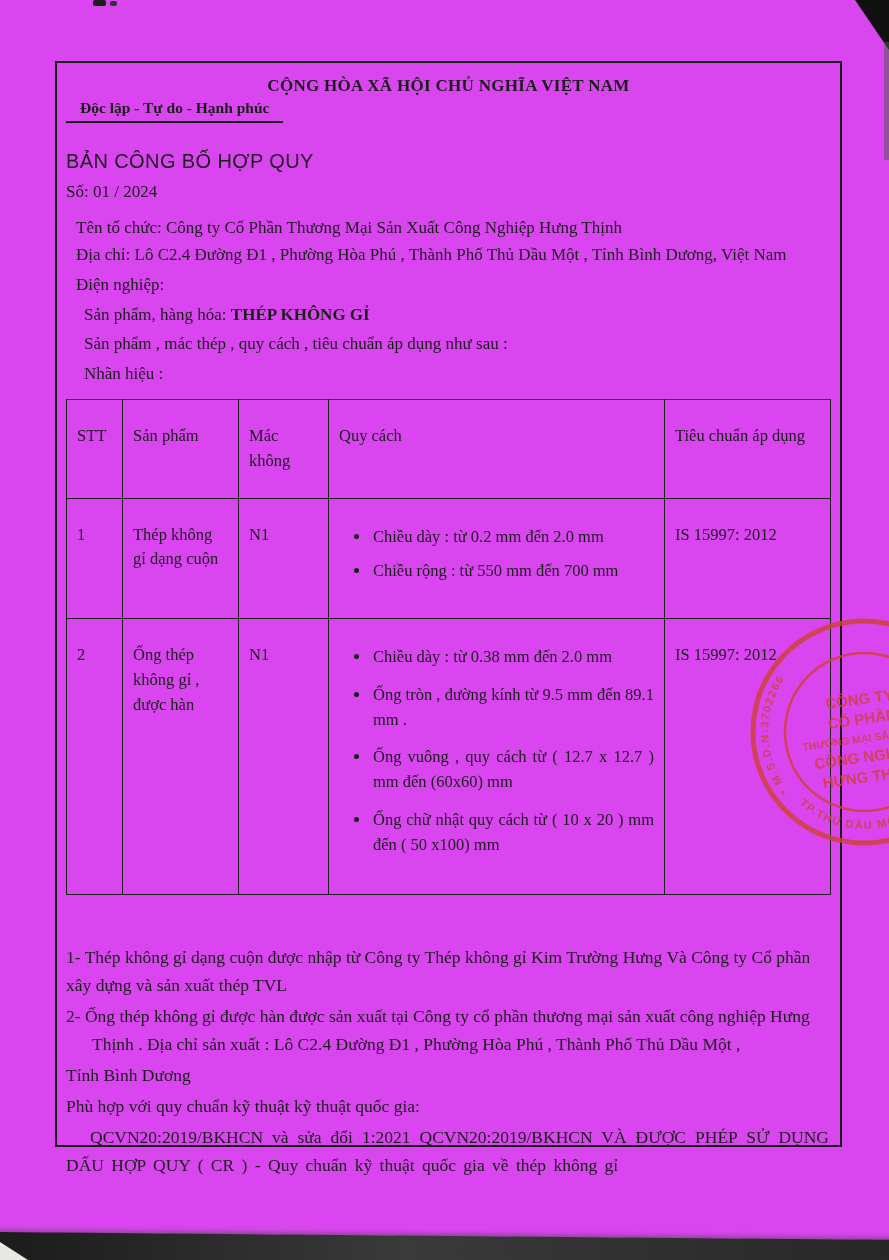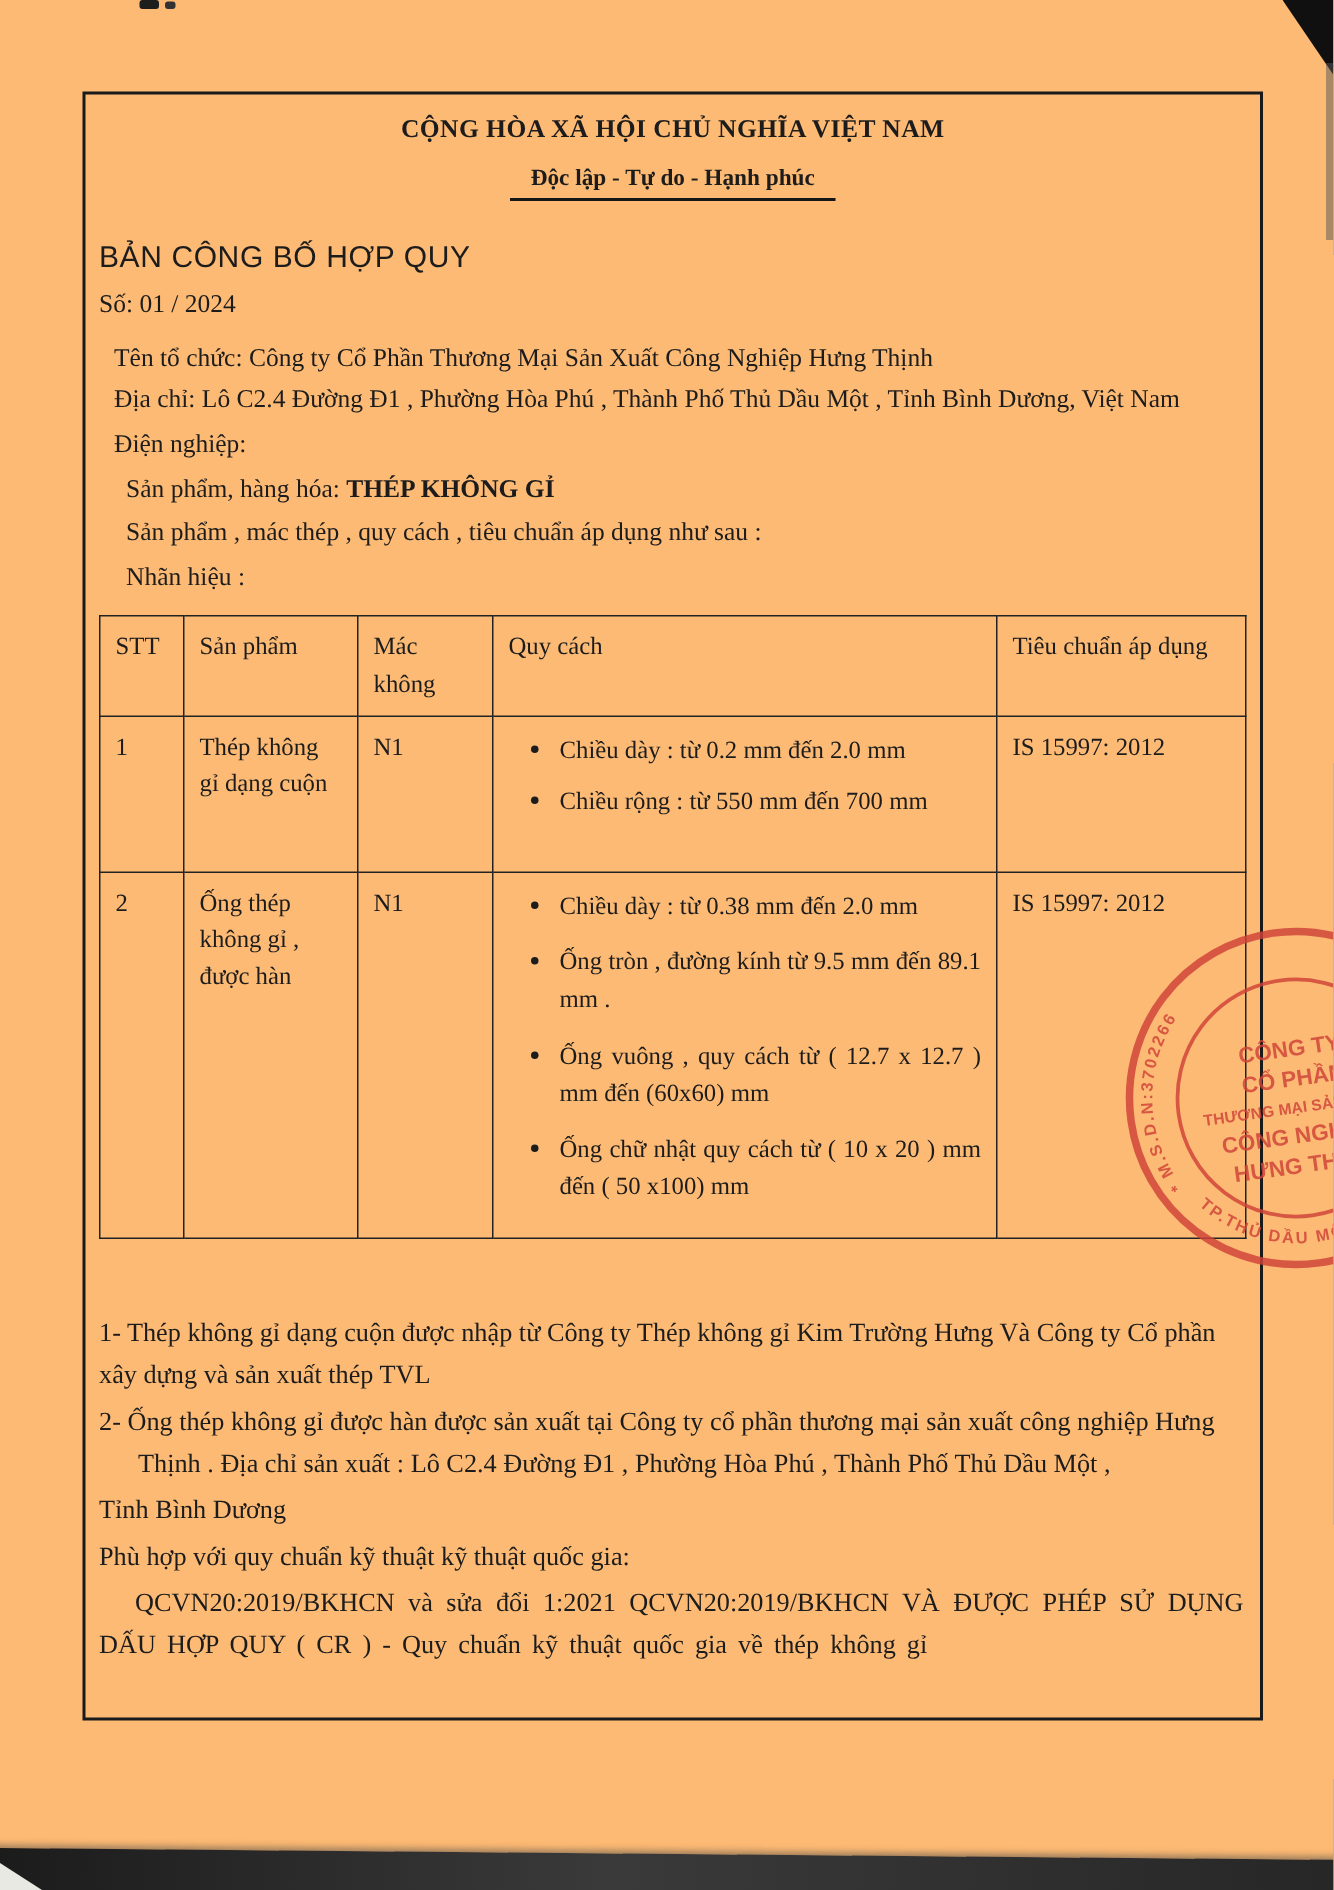--- a/index.html
+++ b/index.html
@@ -1,34 +1,34 @@
 <!DOCTYPE html>
 <html><head>
 <meta charset="utf-8">
 <style>
   *{box-sizing:border-box}
   html,body{margin:0;padding:0}
   body{background:#9a9a9a}
-  .page{position:relative;width:889px;height:1260px;background:#fdba74;overflow:hidden;
+  .page{position:relative;width:889px;height:1260px;background:#d946ef;overflow:hidden;
         font-family:"Liberation Serif","DejaVu Serif",serif;color:#1c1c1c;margin:0 auto}
   .frame{position:absolute;left:55px;top:61px;width:787px;height:1086px;border:2px solid #1a1a1a;
          padding:13px 9px 0 9px}
   .nat1{font-size:17px;font-weight:bold;text-align:center;letter-spacing:.3px}
-  .motto-wrap{text-align:center;margin-top:14px}
+  .motto-wrap{text-align:left;margin-top:3px}
   .motto{display:inline-block;font-size:15.5px;font-weight:bold;border-bottom:2px solid #151515;padding:0 14px 4px}
   .doc-title{margin:27px 0 0;font-family:"Liberation Sans","DejaVu Sans",sans-serif;font-size:20px;
              font-weight:normal;text-align:left;letter-spacing:.4px}
   .doc-no{text-align:left;font-size:17px;margin-top:9px}
   .body-block{margin-top:13px;padding:0 4px 0 10px;font-size:17px;line-height:1.58}
   .body-block p{margin:0}
   .body-block p.sp{margin-top:3px}
   .indent{padding-left:8px}
 
   table.spec{width:100%;border-collapse:collapse;margin-top:11px;font-size:16.5px;line-height:1.5;table-layout:fixed}
-  table.spec th,table.spec td{border:1.5px solid #222;vertical-align:top;padding:8px 10px;text-align:left;font-weight:normal}
+  table.spec th,table.spec td{border:1.5px solid #222;vertical-align:top;padding:24px 10px;text-align:left;font-weight:normal}
   th.h-stt,td.c-stt{text-align:center}
   tr.r1{height:104px}
   tr.r2{height:238px}
   td.c-sp{text-align:justify;padding-right:16px}
   td.c-mt{padding-left:16px}
   td.c-qc ul{margin:2px 0 0;padding-left:32px}
   td.c-qc li{margin-bottom:10px;text-align:justify;padding-left:2px}
   tr.r2 td.c-qc li{margin-bottom:13px}
 
   .notes{margin-top:48px;font-size:17.5px;line-height:1.6;padding-right:2px}

